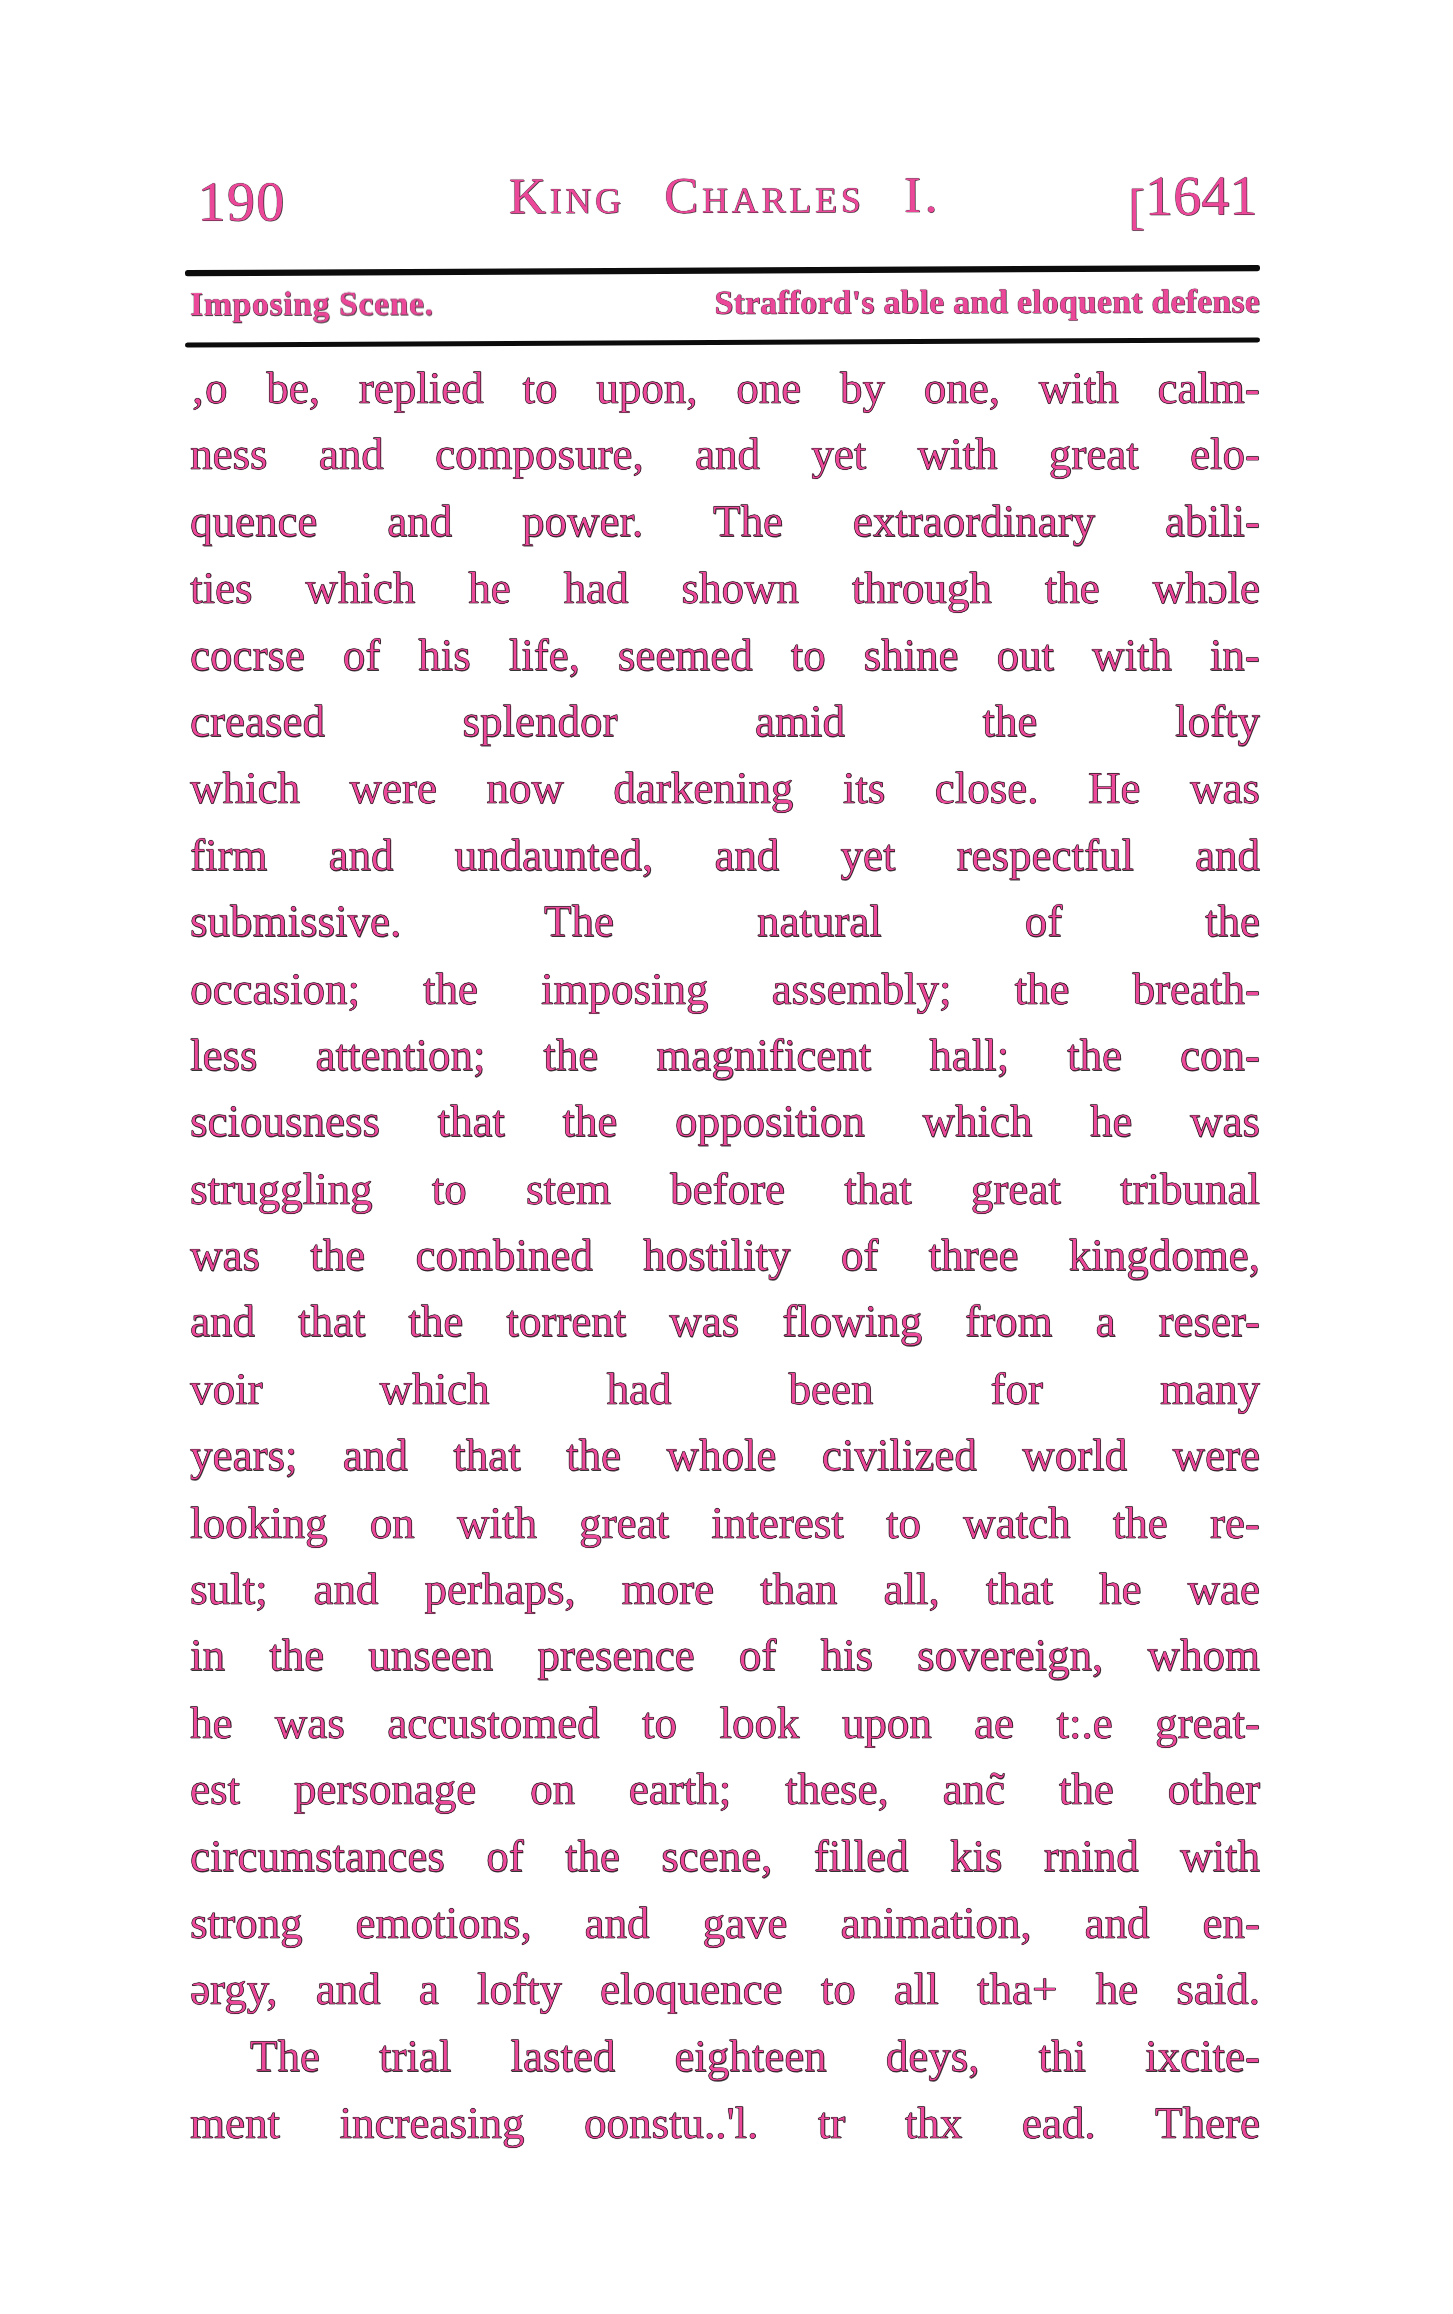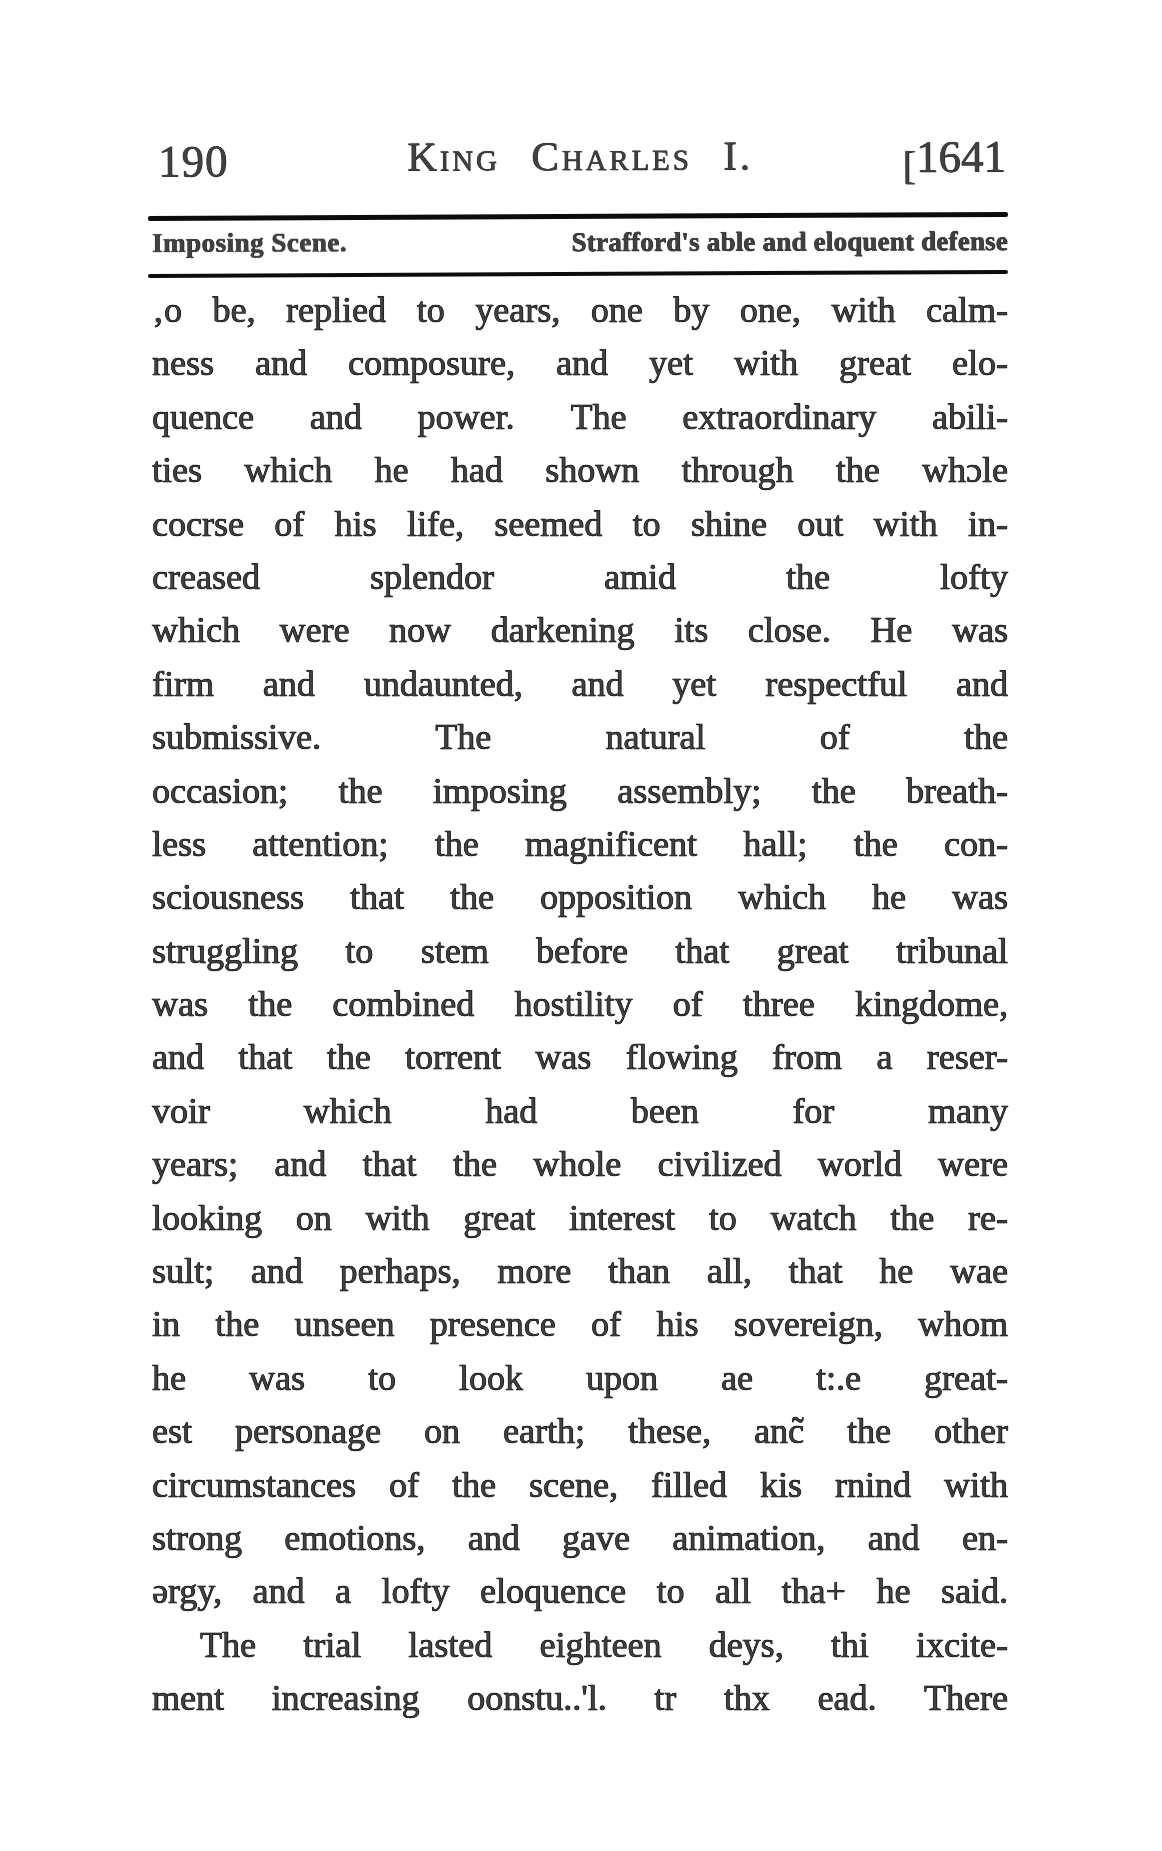--- a/index.html
+++ b/index.html
@@ -1,18 +1,18 @@
 <!DOCTYPE html>
 <html><head>
 <meta charset="utf-8">
 <style>
   html,body{margin:0;padding:0;background:#e8e8e8;}
   .page{
     position:relative;width:1162px;height:1851px;background:#ffffff;
-    color:#404040;font-family:"Liberation Serif",serif;overflow:hidden;
+    color:#ec4899;font-family:"Liberation Serif",serif;overflow:hidden;
     text-shadow:0.5px 0.4px 0 rgba(10,10,10,.75), -0.3px 0 0 rgba(10,10,10,.45), 0 0 0.7px rgba(0,0,0,.9);
   }
   .content{position:absolute;left:152px;top:0;width:856px;height:100%;}
   
   .running-head{
     position:absolute;top:128px;left:0;width:100%;height:60px;
     transform:rotate(-0.2deg);
   }
   .pagenum{position:absolute;left:6px;top:6px;font-size:45px;letter-spacing:1px;}
   .rtitle{
@@ -58,41 +58,41 @@
     <div class="rule rule-1"></div>
 
     <div class="subhead">
       <span class="sub-left">Imposing Scene.</span>
       <span class="sub-right">Strafford's able and eloquent defense</span>
     </div>
 
     <div class="rule rule-2"></div>
 
     <main class="body-text">
-      <div class="jline"><span>‚o</span><span>be,</span><span>replied</span><span>to</span><span>years,</span><span>one</span><span>by</span><span>one,</span><span>with</span><span>calm-</span></div>
+      <div class="jline"><span>‚o</span><span>be,</span><span>replied</span><span>to</span><span>upon,</span><span>one</span><span>by</span><span>one,</span><span>with</span><span>calm-</span></div>
       <div class="jline"><span>ness</span><span>and</span><span>composure,</span><span>and</span><span>yet</span><span>with</span><span>great</span><span>elo-</span></div>
       <div class="jline"><span>quence</span><span>and</span><span>power.</span><span>The</span><span>extraordinary</span><span>abili-</span></div>
       <div class="jline"><span>ties</span><span>which</span><span>he</span><span>had</span><span>shown</span><span>through</span><span>the</span><span>whɔle</span></div>
       <div class="jline"><span>cocrse</span><span>of</span><span>his</span><span>life,</span><span>seemed</span><span>to</span><span>shine</span><span>out</span><span>with</span><span>in-</span></div>
       <div class="jline"><span>creased</span><span>splendor</span><span>amid</span><span>the</span><span>lofty</span></div>
       <div class="jline"><span>which</span><span>were</span><span>now</span><span>darkening</span><span>its</span><span>close.</span><span>He</span><span>was</span></div>
       <div class="jline"><span>firm</span><span>and</span><span>undaunted,</span><span>and</span><span>yet</span><span>respectful</span><span>and</span></div>
       <div class="jline"><span>submissive.</span><span>The</span><span>natural</span><span>of</span><span>the</span></div>
       <div class="jline"><span>occasion;</span><span>the</span><span>imposing</span><span>assembly;</span><span>the</span><span>breath-</span></div>
       <div class="jline"><span>less</span><span>attention;</span><span>the</span><span>magnificent</span><span>hall;</span><span>the</span><span>con-</span></div>
       <div class="jline"><span>sciousness</span><span>that</span><span>the</span><span>opposition</span><span>which</span><span>he</span><span>was</span></div>
       <div class="jline"><span>struggling</span><span>to</span><span>stem</span><span>before</span><span>that</span><span>great</span><span>tribunal</span></div>
       <div class="jline"><span>was</span><span>the</span><span>combined</span><span>hostility</span><span>of</span><span>three</span><span>kingdome,</span></div>
       <div class="jline"><span>and</span><span>that</span><span>the</span><span>torrent</span><span>was</span><span>flowing</span><span>from</span><span>a</span><span>reser-</span></div>
       <div class="jline"><span>voir</span><span>which</span><span>had</span><span>been</span><span>for</span><span>many</span></div>
       <div class="jline"><span>years;</span><span>and</span><span>that</span><span>the</span><span>whole</span><span>civilized</span><span>world</span><span>were</span></div>
       <div class="jline"><span>looking</span><span>on</span><span>with</span><span>great</span><span>interest</span><span>to</span><span>watch</span><span>the</span><span>re-</span></div>
       <div class="jline"><span>sult;</span><span>and</span><span>perhaps,</span><span>more</span><span>than</span><span>all,</span><span>that</span><span>he</span><span>wae</span></div>
       <div class="jline"><span>in</span><span>the</span><span>unseen</span><span>presence</span><span>of</span><span>his</span><span>sovereign,</span><span>whom</span></div>
-      <div class="jline"><span>he</span><span>was</span><span>to</span><span>look</span><span>upon</span><span>ae</span><span>t:.e</span><span>great-</span></div>
+      <div class="jline"><span>he</span><span>was</span><span>accustomed</span><span>to</span><span>look</span><span>upon</span><span>ae</span><span>t:.e</span><span>great-</span></div>
       <div class="jline"><span>est</span><span>personage</span><span>on</span><span>earth;</span><span>these,</span><span>anc̃</span><span>the</span><span>other</span></div>
       <div class="jline"><span>circumstances</span><span>of</span><span>the</span><span>scene,</span><span>filled</span><span>kis</span><span>rnind</span><span>with</span></div>
       <div class="jline"><span>strong</span><span>emotions,</span><span>and</span><span>gave</span><span>animation,</span><span>and</span><span>en-</span></div>
       <div class="jline pend"><span>ǝrgy,</span><span>and</span><span>a</span><span>lofty</span><span>eloquence</span><span>to</span><span>all</span><span>tha+</span><span>he</span><span>said.</span></div>
       <div class="jline indent"><span>The</span><span>trial</span><span>lasted</span><span>eighteen</span><span>deys,</span><span>thi</span><span>ixcite-</span></div>
       <div class="jline"><span>ment</span><span>increasing</span><span>oonstu..'l.</span><span>tr</span><span>thx</span><span>ead.</span><span>There</span></div>
     </main>
 
   </div>
 </div>

